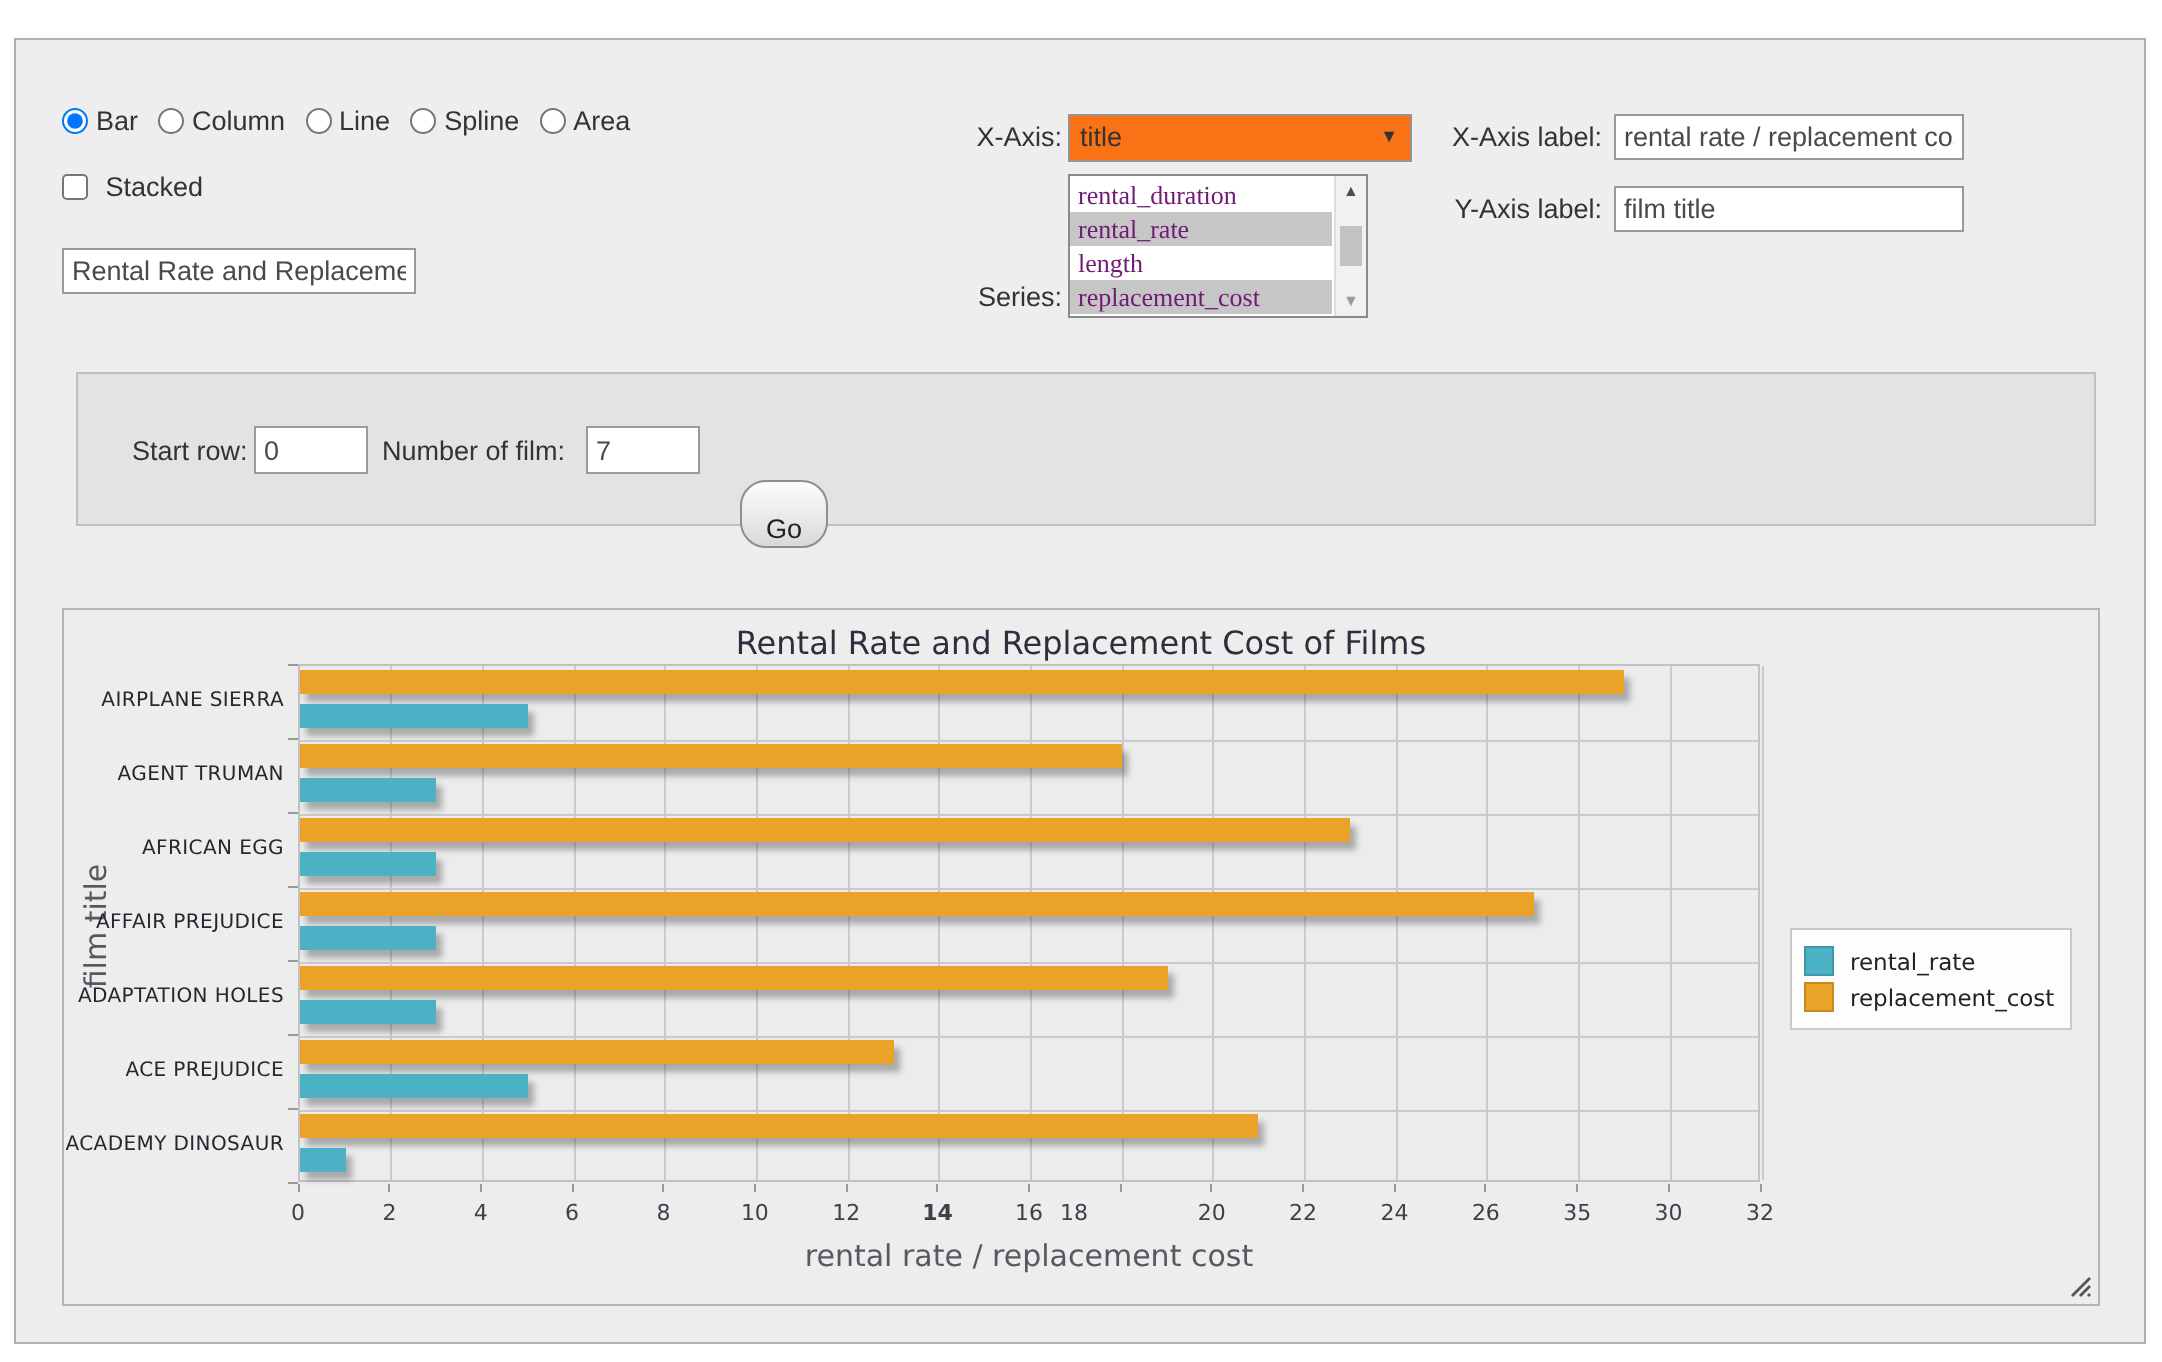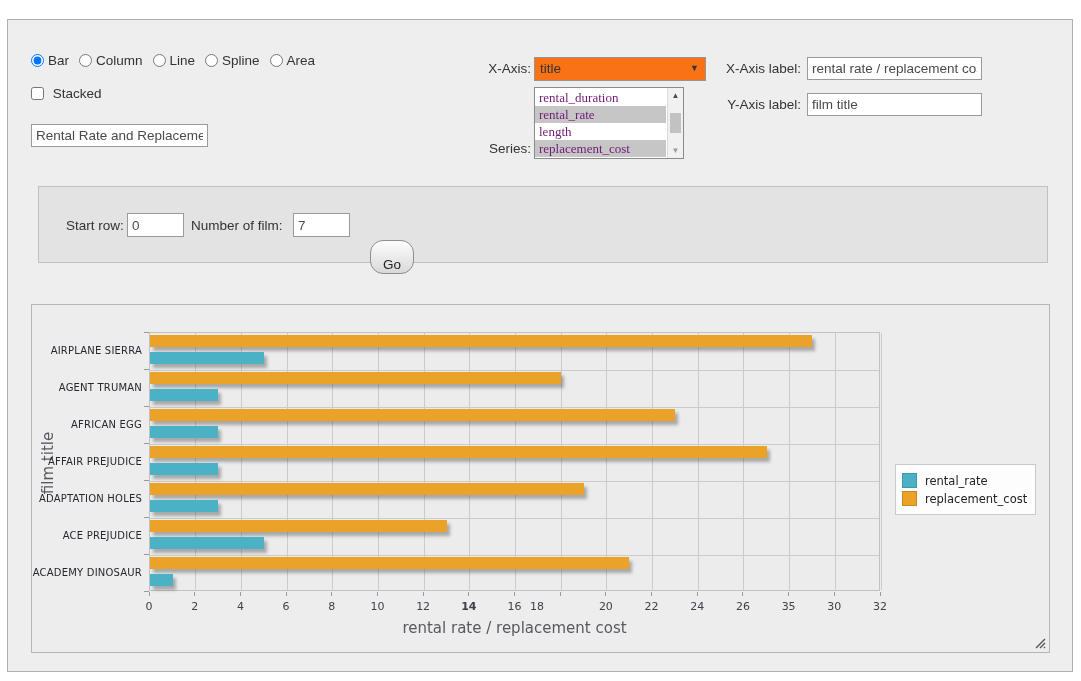--- a/index.html
+++ b/index.html
@@ -130,20 +130,21 @@
 
     <div class="rows-box">
       <span class="form-label lbl-startrow">Start row:</span>
       <input type="text" class="startrow-input" value="0" style="">
       <span class="form-label lbl-numrows">Number of film:</span>
       <input type="text" class="numrows-input" value="7" style="">
       <button class="go-button">Go</button>
     </div>
 
     <div class="chart-box">
+      <div class="chart-title">Rental Rate and Replacement Cost of Films</div>
       <div class="y-axis-title">
         <span>film title</span>
       </div>
       <div class="plot" id="plot">
           <div class="gridline-v" style="left: 45.1875px;"></div>
           <div class="gridline-v" style="left: 90.875px;"></div>
           <div class="gridline-v" style="left: 136.562px;"></div>
           <div class="gridline-v" style="left: 182.25px;"></div>
           <div class="gridline-v" style="left: 227.938px;"></div>
           <div class="gridline-v" style="left: 273.625px;"></div>

